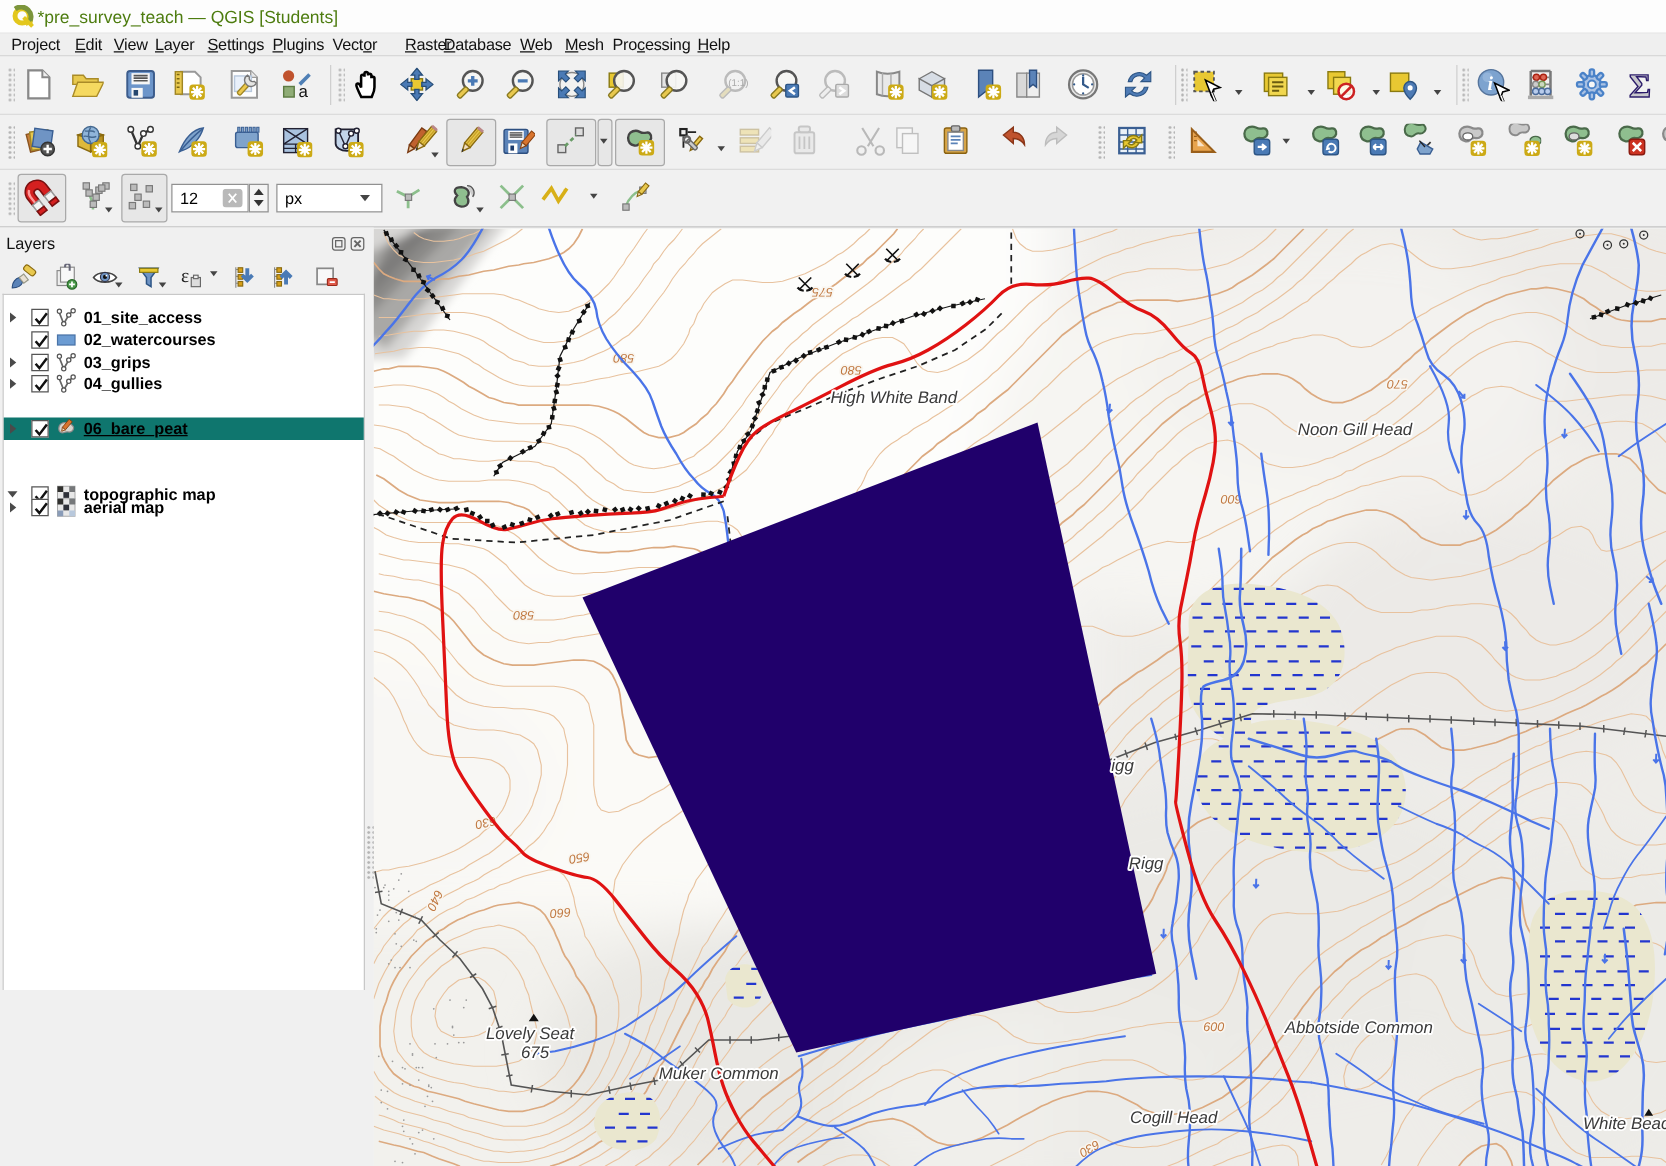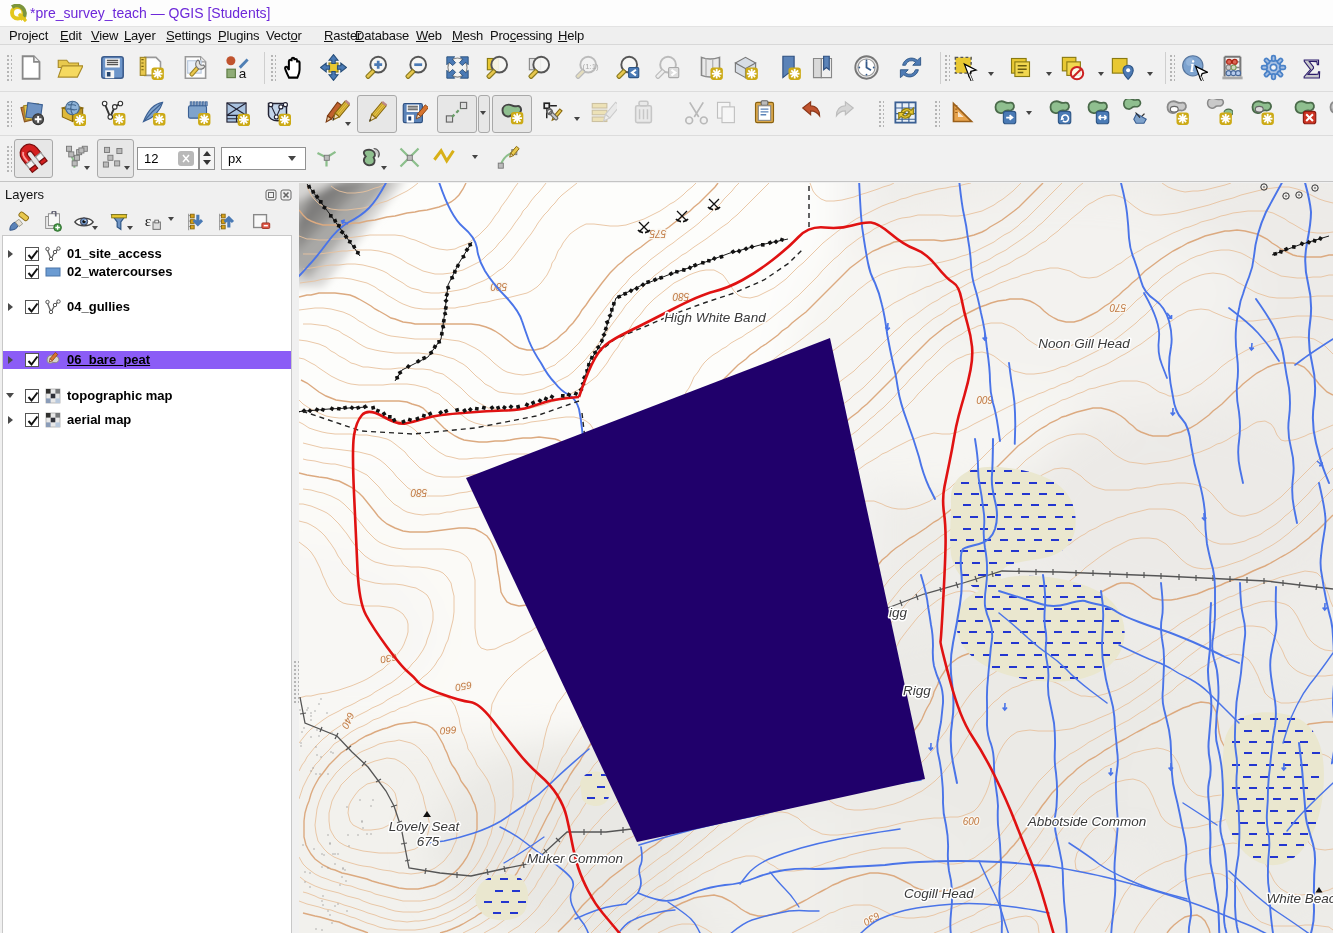--- a/index.html
+++ b/index.html
@@ -1,33 +1,33 @@
 <!DOCTYPE html>
 <html><head><meta charset="utf-8">
 <style>
 *{margin:0;padding:0;box-sizing:border-box}
 html,body{width:1333px;height:933px;overflow:hidden;font-family:"Liberation Sans",sans-serif;background:#f0f0f0}
 #title{position:absolute;left:0;top:0;width:1333px;height:27px;background:#fdfdfd;border-bottom:1px solid #e3e3e3}
-#title .txt{position:absolute;left:33px;top:5px;font-size:14px;color:#6d28d9}
+#title .txt{position:absolute;left:33px;top:5px;font-size:14px;color:#4d7c0f}
 #menu{position:absolute;left:0;top:27px;width:1333px;height:17px;background:#efefef;font-size:13px;color:#111;letter-spacing:-0.2px}
 #menu span{position:absolute;top:1px}
 #menu u{text-decoration:underline}
 .tb{position:absolute;left:0;width:1333px;background:#f1f1f1}
 #tb1{top:44px;height:47px;border-top:1px solid #d8d8d8}
 #tb2{top:91px;height:44px;border-top:1px solid #dcdcdc}
 #tb3{top:135px;height:47px;border-top:1px solid #dcdcdc;border-bottom:1px solid #c4c4c4}
 #chrome{position:absolute;left:0;top:0;width:1333px;height:933px;z-index:5;pointer-events:none}
 .grip{position:absolute;width:6px;background-image:radial-gradient(circle,#b5b5b5 1px,transparent 1.2px);background-size:4px 4px}
 .ic{position:absolute}
 .btn{position:absolute;border:1px solid #a9a9a9;border-radius:3px;background:#e7e7e7}
 .dd{position:absolute;width:0;height:0;border-left:3.5px solid transparent;border-right:3.5px solid transparent;border-top:4px solid #444}
 .sep{position:absolute;width:1px;background:#cfcfcf}
 #panel{position:absolute;left:0;top:182px;width:299px;height:751px;background:#f0f0f0}
 #paneltitle{position:absolute;left:5px;top:187px;font-size:13px;color:#111;z-index:6}
-#panellist{position:absolute;left:2px;top:235px;width:290px;height:698px;background:#ffffff;border:1px solid #c8c8c8;border-bottom:none;z-index:4}
+#panellist{position:absolute;left:2px;top:235px;width:290px;height:557px;background:#ffffff;border:1px solid #c8c8c8;border-bottom:none;z-index:4}
 .lrow{position:absolute;left:0;width:288px;height:18px;font-size:13px;font-weight:bold;color:#000}
 .lrow .name{position:absolute;left:64px;top:1px;white-space:nowrap}
 .cb{position:absolute;left:22px;top:2px;width:14px;height:14px;border:1px solid #555;background:#fff}
 .cb svg{position:absolute;left:0px;top:0px}
 .exp{position:absolute;left:5px;top:5px;width:0;height:0;border-top:4px solid transparent;border-bottom:4px solid transparent;border-left:5px solid #4a4a4a}
 .expd{position:absolute;left:3px;top:6px;width:0;height:0;border-left:4px solid transparent;border-right:4px solid transparent;border-top:5px solid #4a4a4a}
 .licon{position:absolute;left:42px;top:1px}
 #map{position:absolute;left:299px;top:183px;width:1034px;height:750px;background:#f3f2ee}
 #map svg{display:block}
 </style></head>
@@ -84,39 +84,57 @@
       <div class="cb">
         <svg width="14" height="14" viewBox="0 0 14 14">
           <path d="M2.5 7 l3 3.5 L11.5 2.5" fill="none" stroke="#111" stroke-width="2"></path>
         </svg>
       </div>
       <svg class="licon" width="16" height="16" viewBox="0 0 16 16">
         <rect x="1" y="4" width="14" height="8" fill="#6b9bd2" stroke="#4a74a8"></rect>
       </svg>
       <div class="name" style="">02_watercourses</div>
     </div>
+    <div class="lrow" style="top:45px;">
+      <div class="exp"></div>
+      <div class="cb">
+        <svg width="14" height="14" viewBox="0 0 14 14">
+          <path d="M2.5 7 l3 3.5 L11.5 2.5" fill="none" stroke="#111" stroke-width="2"></path>
+        </svg>
+      </div>
+      <svg class="licon" width="16" height="16" viewBox="0 0 16 16">
+        <path d="M2 3 L6 13 L10 6 L14 2" fill="none" stroke="#666" stroke-width="1.4"></path>
+        <g fill="#fff" stroke="#555">
+          <circle cx="2.5" cy="3" r="1.7"></circle>
+          <circle cx="6" cy="13" r="1.7"></circle>
+          <circle cx="10" cy="6" r="1.7"></circle>
+          <circle cx="13.5" cy="2.5" r="1.7"></circle>
+        </g>
+      </svg>
+      <div class="name" style="">03_grips</div>
+    </div>
     <div class="lrow" style="top:62px;">
       <div class="exp"></div>
       <div class="cb">
         <svg width="14" height="14" viewBox="0 0 14 14">
           <path d="M2.5 7 l3 3.5 L11.5 2.5" fill="none" stroke="#111" stroke-width="2"></path>
         </svg>
       </div>
       <svg class="licon" width="16" height="16" viewBox="0 0 16 16">
         <path d="M2 3 L6 13 L10 6 L14 2" fill="none" stroke="#666" stroke-width="1.4"></path>
         <g fill="#fff" stroke="#555">
           <circle cx="2.5" cy="3" r="1.7"></circle>
           <circle cx="6" cy="13" r="1.7"></circle>
           <circle cx="10" cy="6" r="1.7"></circle>
           <circle cx="13.5" cy="2.5" r="1.7"></circle>
         </g>
       </svg>
       <div class="name" style="">04_gullies</div>
     </div>
-    <div class="lrow" style="top:115px;background:#8b5cf6;">
+    <div class="lrow" style="top:98px;background:#0f766e;">
       <div class="exp"></div>
       <div class="cb">
         <svg width="14" height="14" viewBox="0 0 14 14">
           <path d="M2.5 7 l3 3.5 L11.5 2.5" fill="none" stroke="#111" stroke-width="2"></path>
         </svg>
       </div>
       <svg class="licon" width="16" height="16" viewBox="0 0 16 16">
         <path d="M2 8 c0-3 2-5 5-5 2.5 0 5 1 6.5 3 1 1.5 0 4-2 4.5 -2 .5-3-.5-5 .5 -2.5 1-4.5-.5-4.5-3 z" fill="#d8d4cc" stroke="#888"></path>
         <g transform="rotate(40 8 8) scale(.7)">
           <rect x="7" y="1" width="4.5" height="12" fill="#d8742e" stroke="#8a4210"></rect>
@@ -135,21 +153,21 @@
       <svg class="licon" width="16" height="16" viewBox="0 0 16 16">
         <rect x="1" y="1" width="14" height="14" fill="#e8e8e8" stroke="#aaa" stroke-width=".8"></rect>
         <rect x="1" y="1" width="4.6" height="4.6" fill="#30302e"></rect>
         <rect x="10.4" y="1" width="4.6" height="4.6" fill="#76787a"></rect>
         <rect x="5.7" y="5.7" width="4.6" height="4.6" fill="#2e3038"></rect>
         <rect x="1" y="10.4" width="4.6" height="4.6" fill="#8a9cb8"></rect>
         <rect x="10.4" y="10.4" width="4.6" height="4.6" fill="#b8c8dc"></rect>
       </svg>
       <div class="name" style="">topographic map</div>
     </div>
-    <div class="lrow" style="top:175px;text-align:right;">
+    <div class="lrow" style="top:161px;text-align:right;">
       <div class="exp"></div>
       <div class="cb">
         <svg width="14" height="14" viewBox="0 0 14 14">
           <path d="M2.5 7 l3 3.5 L11.5 2.5" fill="none" stroke="#111" stroke-width="2"></path>
         </svg>
       </div>
       <svg class="licon" width="16" height="16" viewBox="0 0 16 16">
         <rect x="1" y="1" width="14" height="14" fill="#e8e8e8" stroke="#aaa" stroke-width=".8"></rect>
         <rect x="1" y="1" width="4.6" height="4.6" fill="#30302e"></rect>
         <rect x="10.4" y="1" width="4.6" height="4.6" fill="#76787a"></rect>

